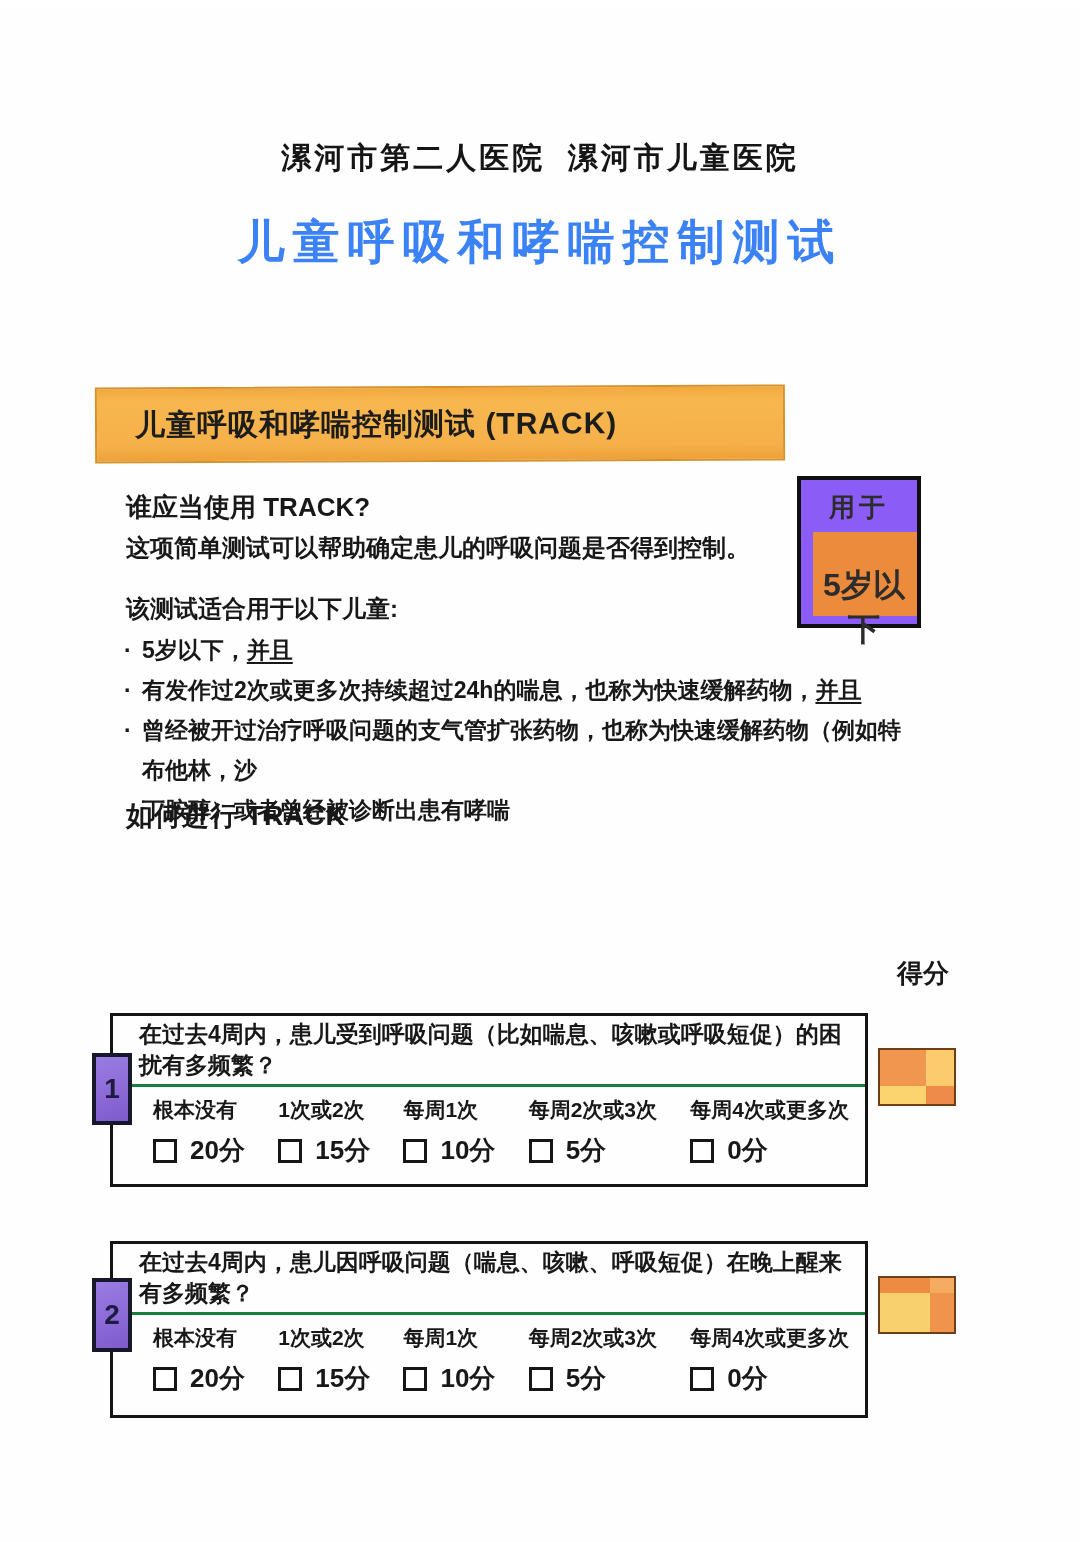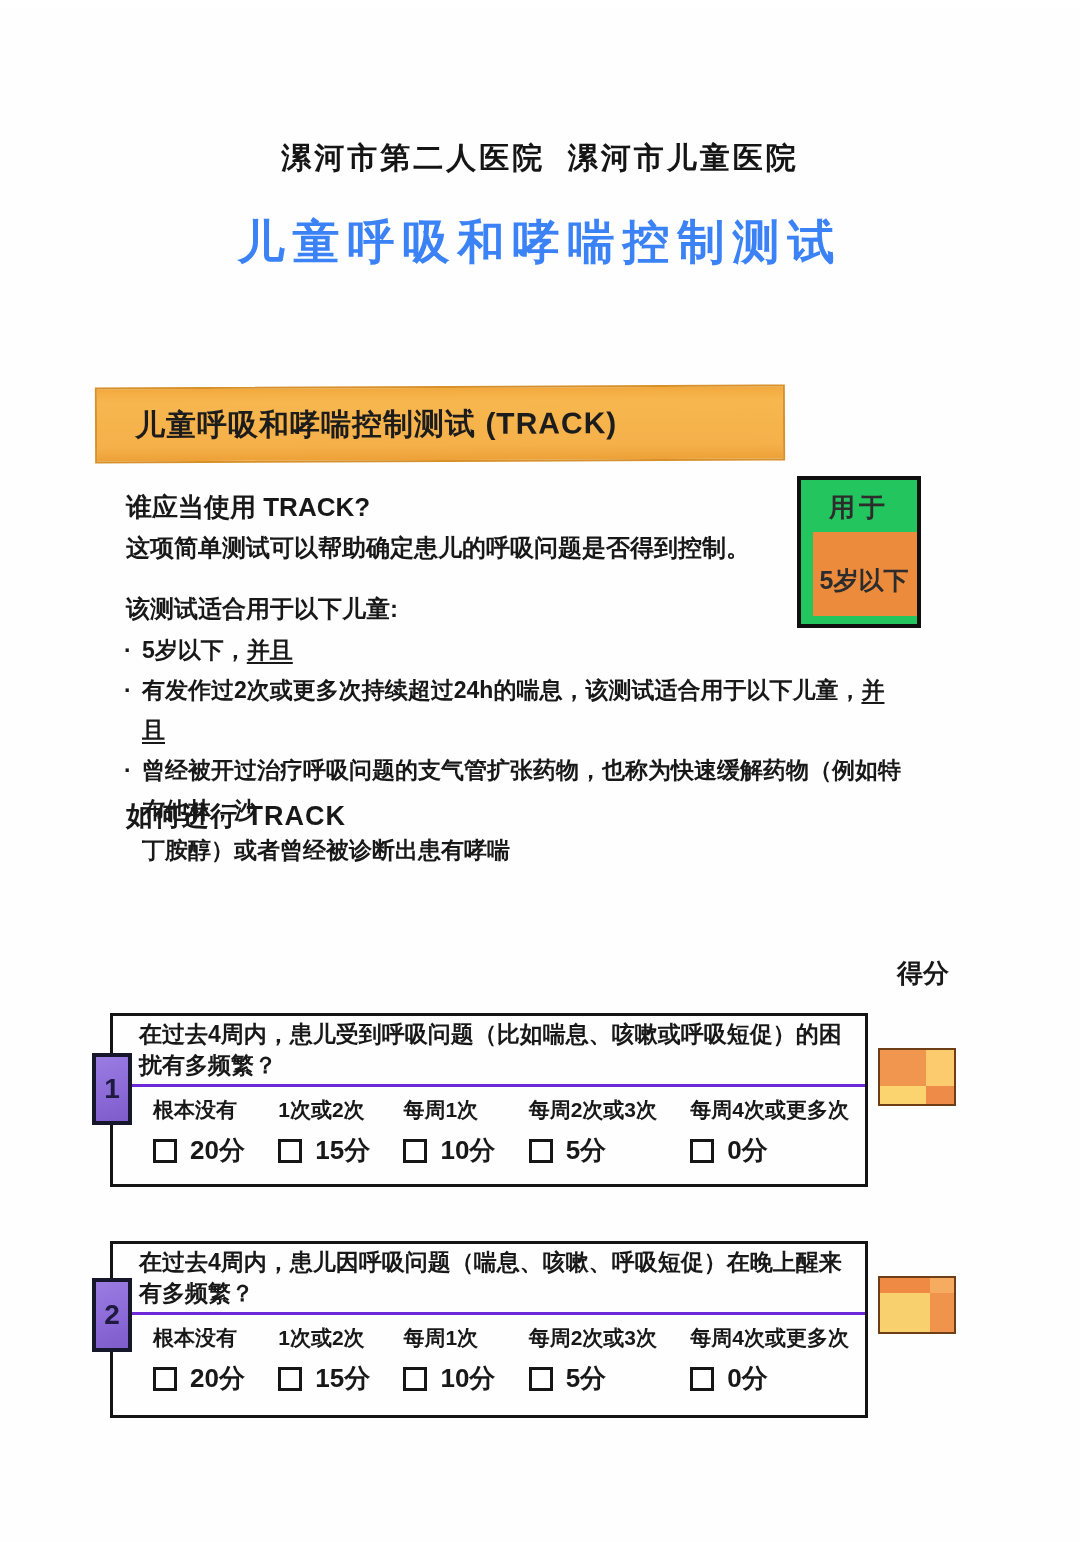--- a/index.html
+++ b/index.html
@@ -30,33 +30,33 @@
     position:absolute; left:95px; top:378px; width:690px; height:76px;
     background:linear-gradient(180deg,#f2a93e 0%,#f7b74e 18%,#f5b04a 80%,#eda137 100%);
     border:2px solid #d8912a;
     display:flex; align-items:center; padding-left:38px;
     transform:rotate(-0.25deg);
   }
   .banner .banner-text { font-size:30px; font-weight:bold; color:#1c1c1c; letter-spacing:1px; }
   
   .badge {
     position:absolute; left:797px; top:468px; width:124px; height:152px;
-    background:#22c55e; border:4px solid #101010;
+    background:#8b5cf6; border:4px solid #101010;
   }
   .badge .badge-orange {
     position:absolute; left:12px; top:52px; right:0; bottom:8px;
     background:#ed8b3c;
   }
   .badge .badge-top {
     position:absolute; top:10px; left:0; width:100%;
     text-align:center; font-size:26px; font-weight:bold; color:#2c2c2c; letter-spacing:4px;
   }
   .badge .badge-bottom {
     position:absolute; top:84px; left:10px; width:calc(100% - 10px);
-    text-align:center; font-size:25px; font-weight:bold; color:#2c2c2c;
+    text-align:center; font-size:32px; font-weight:bold; color:#2c2c2c;
   }
   
   .who-heading   { position:absolute; left:126px; top:482px; font-size:26px; font-weight:bold; }
   .who-intro     { position:absolute; left:126px; top:524px; width:700px; font-size:24px; font-weight:bold; }
   .fit-heading   { position:absolute; left:126px; top:585px; font-size:24px; font-weight:bold; }
   .bullets {
     position:absolute; left:124px; top:622px; width:780px;
     list-style:none; font-size:23px; font-weight:bold; line-height:40px;
   }
   .bullets li { position:relative; padding-left:18px; }
@@ -68,21 +68,21 @@
   .steps .step { height:37px; line-height:37px; }
   .score-label { position:absolute; left:897px; top:948px; font-size:26px; font-weight:bold; }
   
   .qbox {
     position:absolute; left:110px; width:758px;
     border:3px solid #141414; background:#fefefe;
   }
   .qbox1 { top:1005px; height:174px; }
   .qbox2 { top:1233px; height:177px; }
   .q-head {
-    height:71px; border-bottom:3px solid #6d28d9;
+    height:71px; border-bottom:3px solid #15803d;
     display:flex; align-items:center; padding-left:26px; padding-right:10px;
     font-size:23px; font-weight:bold;
   }
   .opts {
     display:flex; justify-content:space-between;
     padding:9px 16px 0 40px;
   }
   .opt { display:flex; flex-direction:column; }
   .opt .lbl { font-size:21px; font-weight:bold; margin-bottom:9px; white-space:nowrap; }
   .opt .row { display:flex; align-items:center;text-align:center; }
@@ -135,21 +135,21 @@
   <div class="who-intro">这项简单测试可以帮助确定患儿的呼吸问题是否得到控制。</div>
   <div class="fit-heading">该测试适合用于以下儿童:</div>
 
   <ul class="bullets">
     <li>
       <span class="marker">·</span>
       <span class="pre">5岁以下，</span><span class="emph">并且</span>
     </li>
     <li>
       <span class="marker">·</span>
-      <span class="pre">有发作过2次或更多次持续超过24h的喘息，该测试适合用于以下儿童，</span><span class="emph">并且</span>
+      <span class="pre">有发作过2次或更多次持续超过24h的喘息，也称为快速缓解药物，</span><span class="emph">并且</span>
     </li>
     <li>
       <span class="marker">·</span>
       <span class="pre">曾经被开过治疗呼吸问题的支气管扩张药物，也称为快速缓解药物（例如特布他林，沙
 丁胺醇）或者曾经被诊断出患有哮喘</span>
     </li>
   </ul>
 
   <div class="how-heading">如何进行  TRACK</div>
 

